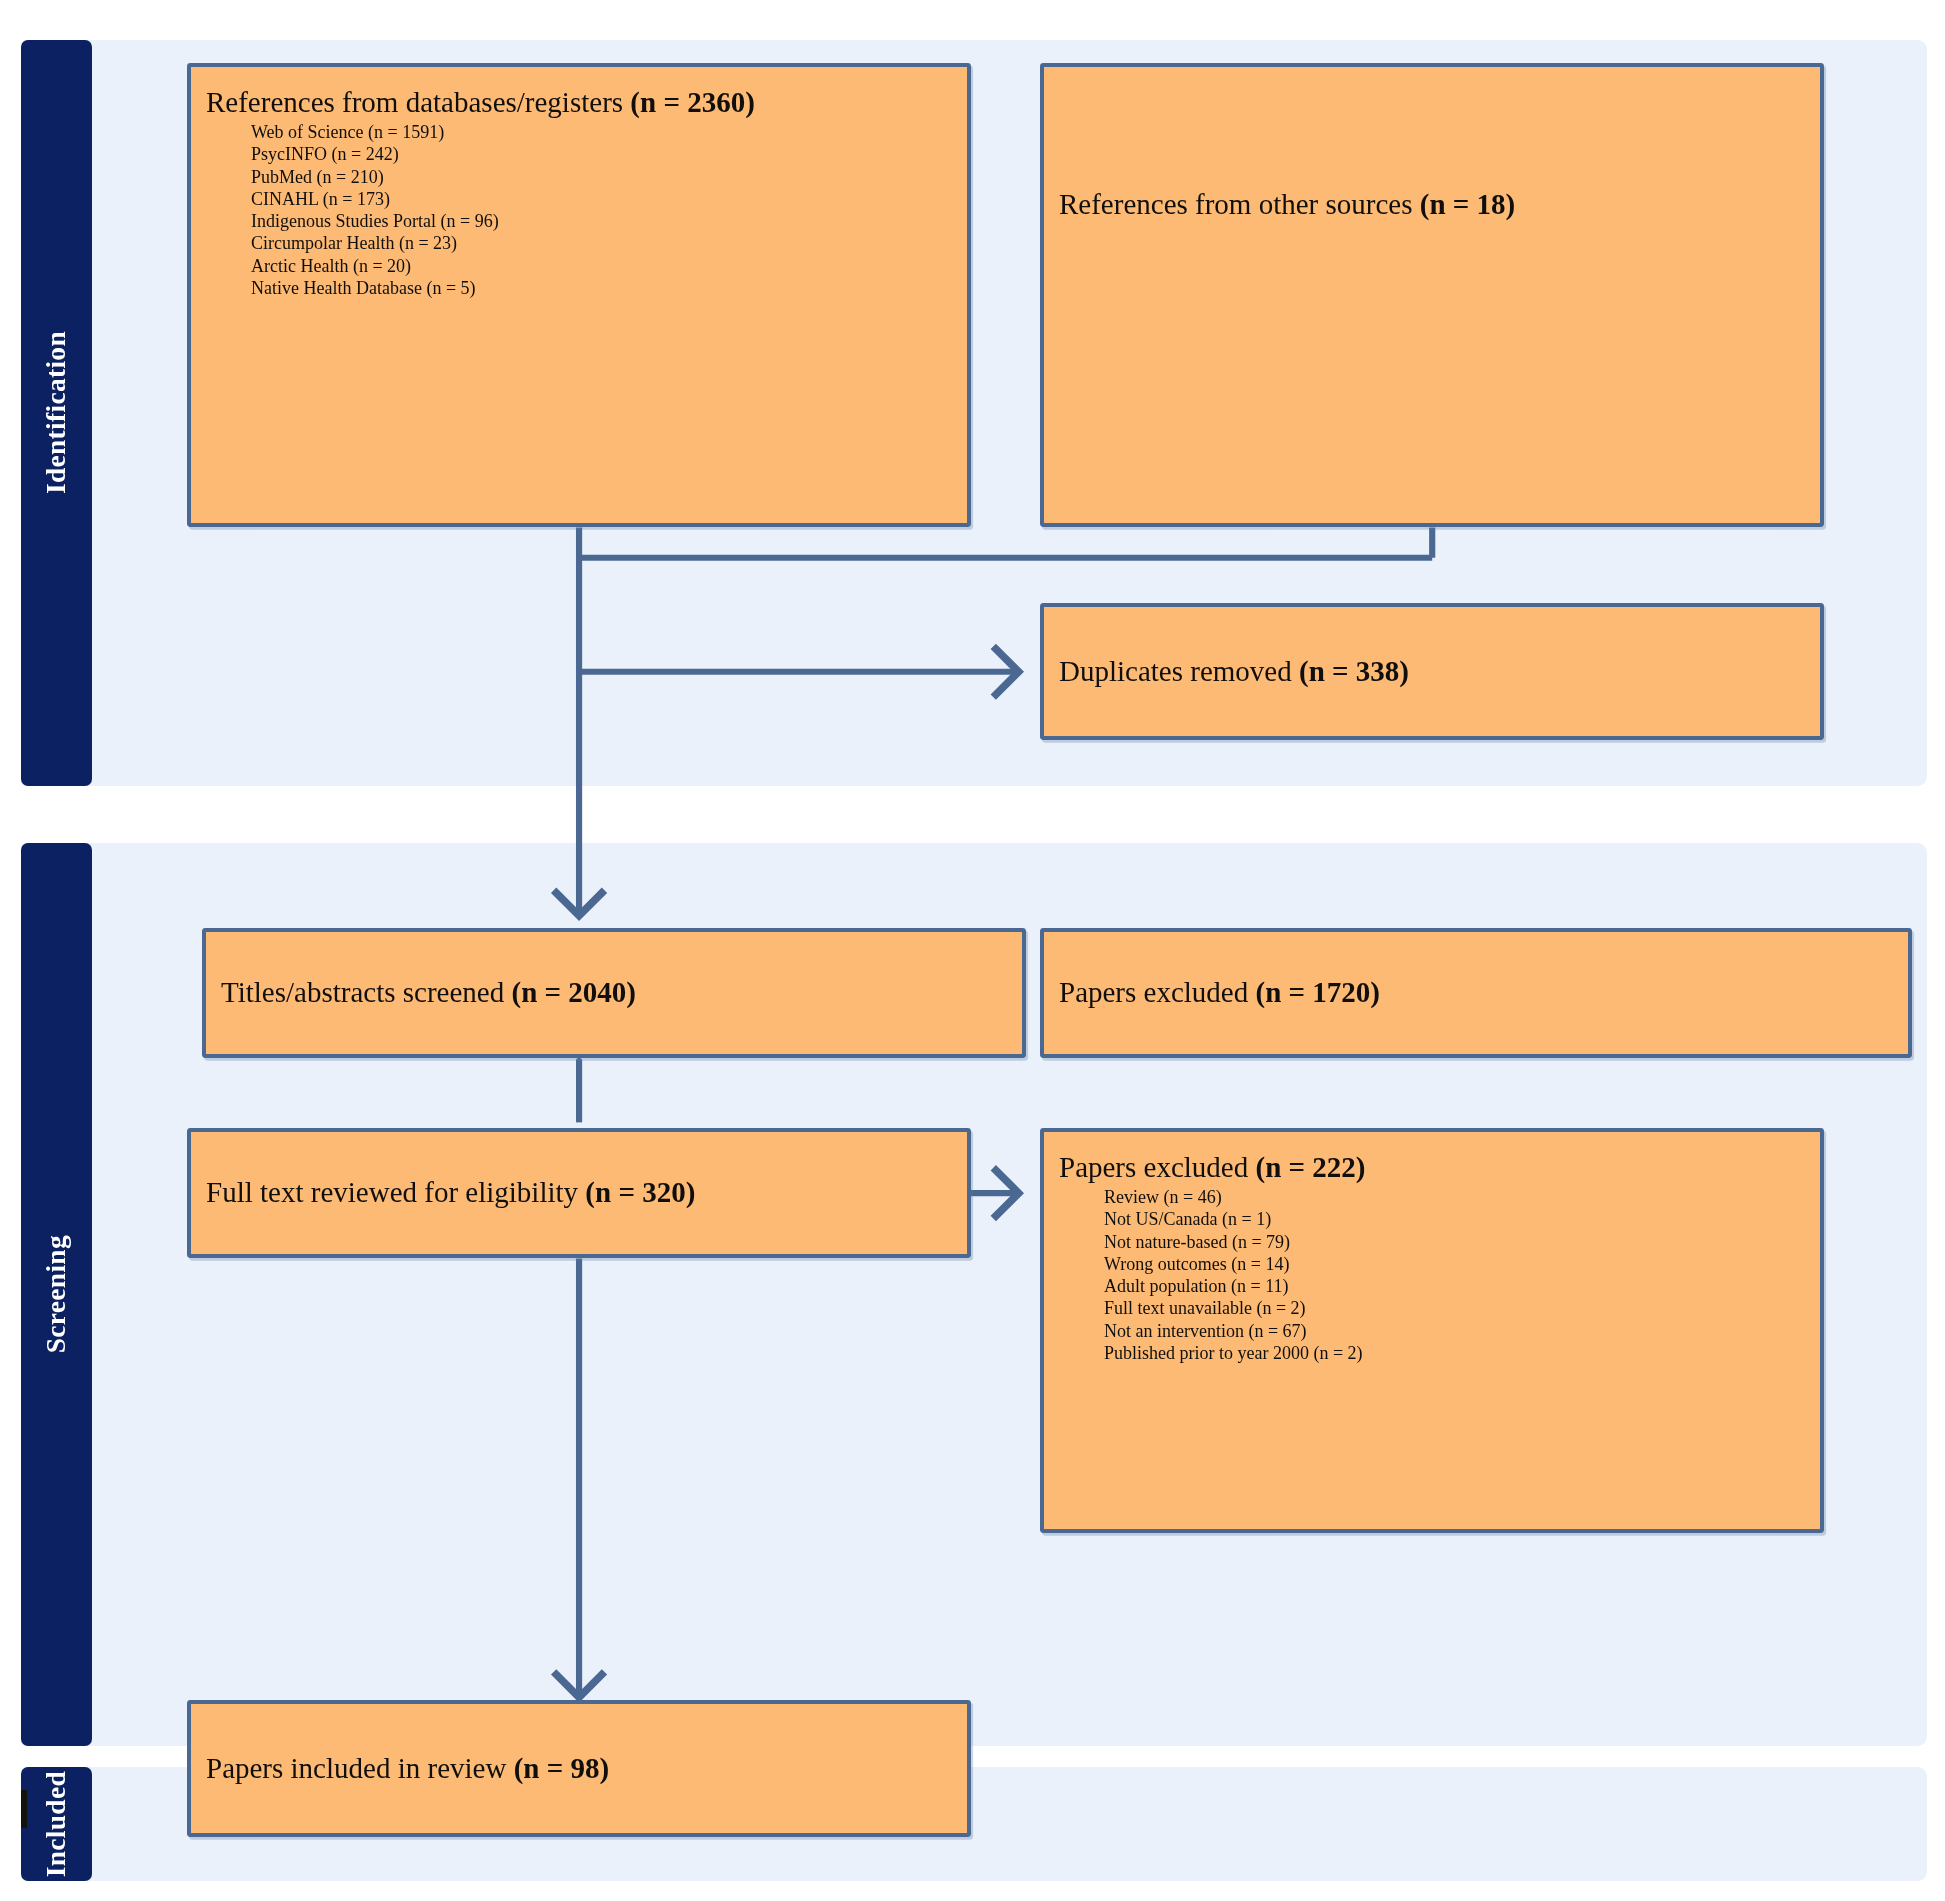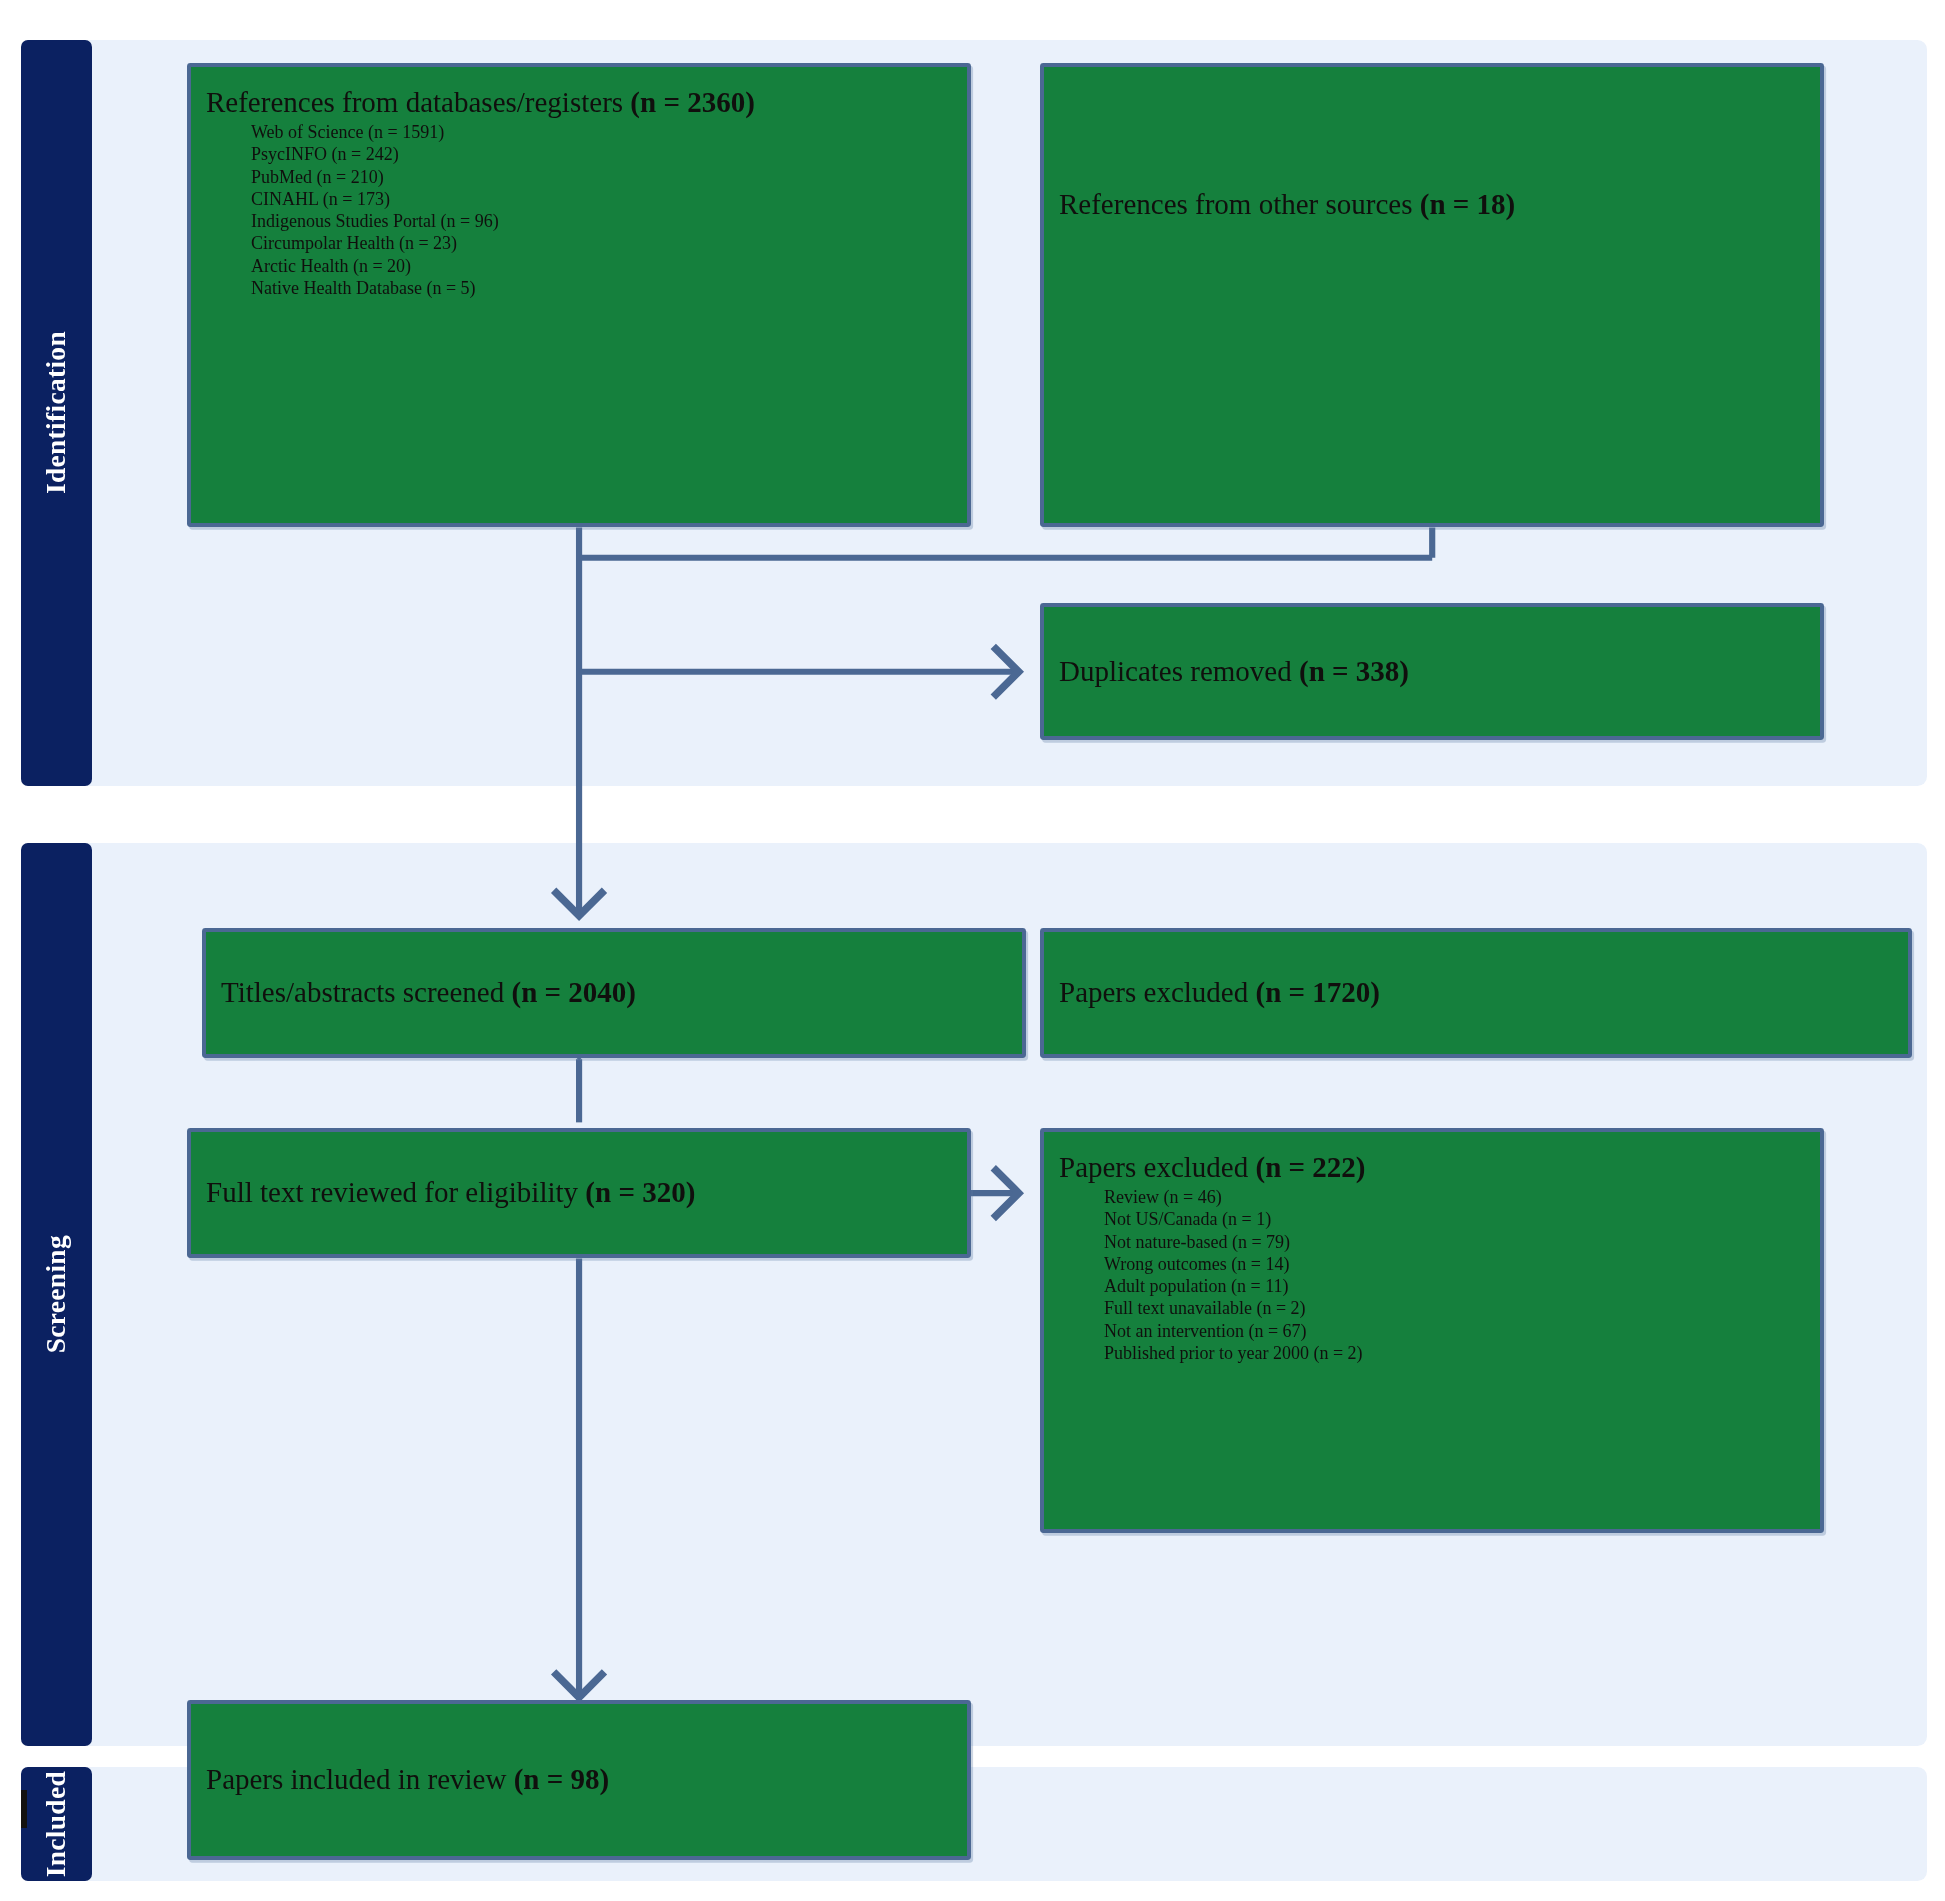--- a/index.html
+++ b/index.html
@@ -55,21 +55,21 @@
     left: 20.6px;
     top: 1790px;
     width: 6.2px;
     height: 38px;
     background: #14120f;
   }
 
   
   .node {
     position: absolute;
-    background: #15803d;
+    background: #fdba74;
     border: 4.1px solid #4b6893;
     border-radius: 3.4px;
     box-sizing: border-box;
     box-shadow: 2.1px 2.7px 0 rgba(90,120,160,0.30);
   }
   .node .body {
     padding: 0 15px;
     height: 100%;
     display: flex;
     flex-direction: column;
@@ -96,21 +96,21 @@
   }
 
   
   #box-databases  { left: 187px;  top: 63px;   width: 784px; height: 464px; }
   #box-other      { left: 1040px; top: 63px;   width: 784px; height: 464px; }
   #box-duplicates { left: 1040px; top: 603px;  width: 784px; height: 137px; }
   #box-screened   { left: 202px;  top: 928px; width: 824px; height: 130px; }
   #box-excl1720   { left: 1040px; top: 928px; width: 872px; height: 130px; }
   #box-fulltext   { left: 187px;  top: 1128px; width: 784px; height: 130px; }
   #box-excl222    { left: 1040px; top: 1128px; width: 784px; height: 405px; }
-  #box-included   { left: 187px;  top: 1700px; width: 784px; height: 160px; }
+  #box-included   { left: 187px;  top: 1700px; width: 784px; height: 137px; }
 
   #box-databases  .body { padding-top: 16.5px; justify-content: flex-start; }
   #box-other      .body { padding-top: 92px; justify-content: flex-start; margin-top: 27px; }
   #box-excl222    .body { padding-top: 16.5px; justify-content: flex-start; }
 
   
   #wires {
     position: absolute;
     left: 0; top: 0;
     width: 1946px;

